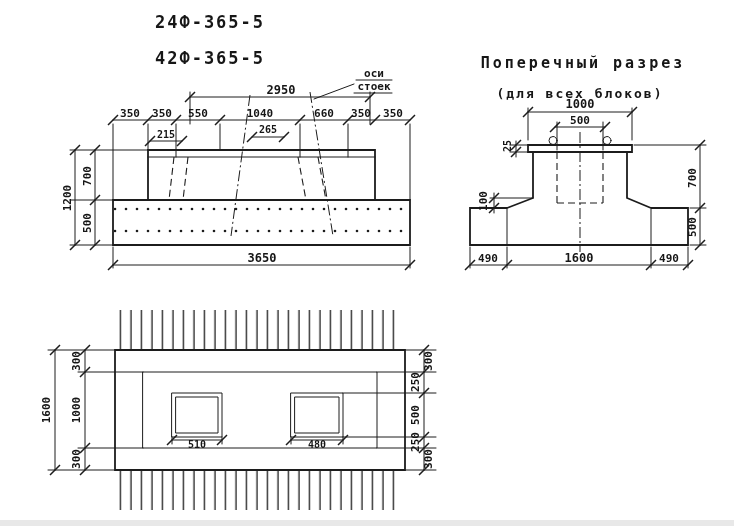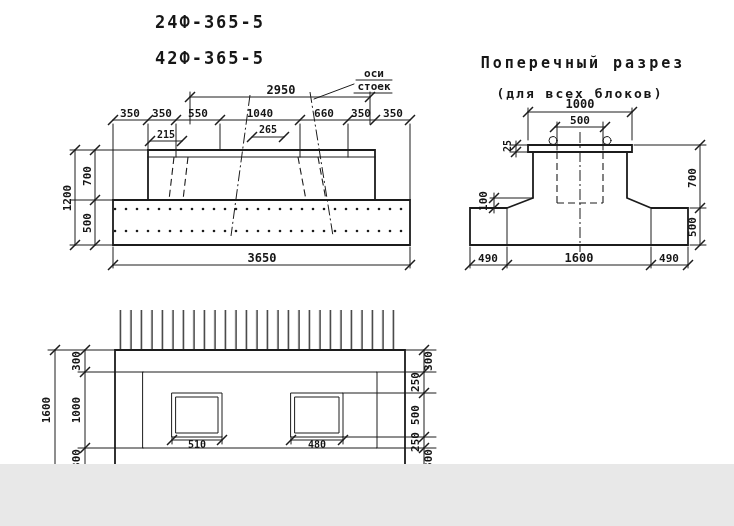--- a/index.html
+++ b/index.html
@@ -1,17 +1,17 @@
 <!DOCTYPE html>
 <html><head>
 <meta charset="utf-8">
 <style>
   html,body{margin:0;padding:0;background:#e8e8e8;}
   .sheet{
-    position:relative;width:734px;height:464px;background:#ffffff;
+    position:relative;width:734px;height:520px;background:#ffffff;
     overflow:hidden;font-family:"DejaVu Sans Mono",monospace;
   }
   svg{position:absolute;left:0;top:0;}
   
   .ln{stroke:#1c1c1c;stroke-width:1;fill:none;stroke-linecap:round;}
   .lnk{stroke:#1c1c1c;stroke-width:1.8;fill:none;stroke-linejoin:miter;}
   .dash{stroke:#1c1c1c;stroke-width:1.1;fill:none;stroke-dasharray:7 4;}
   .ddot{stroke:#1c1c1c;stroke-width:1;fill:none;stroke-dasharray:11 3 2 3;}
   .tickp{stroke:#1c1c1c;stroke-width:1.5;fill:none;}
   

